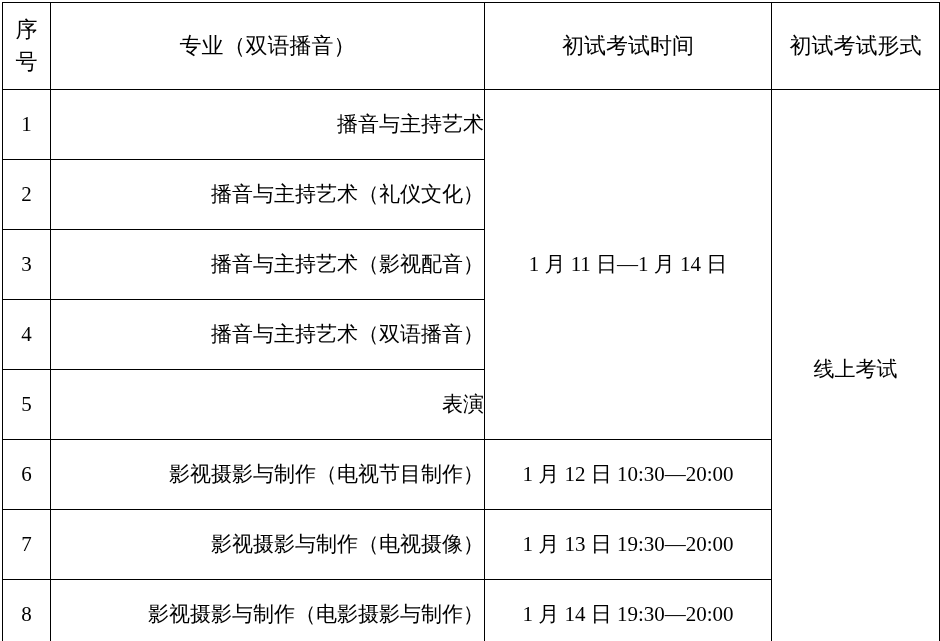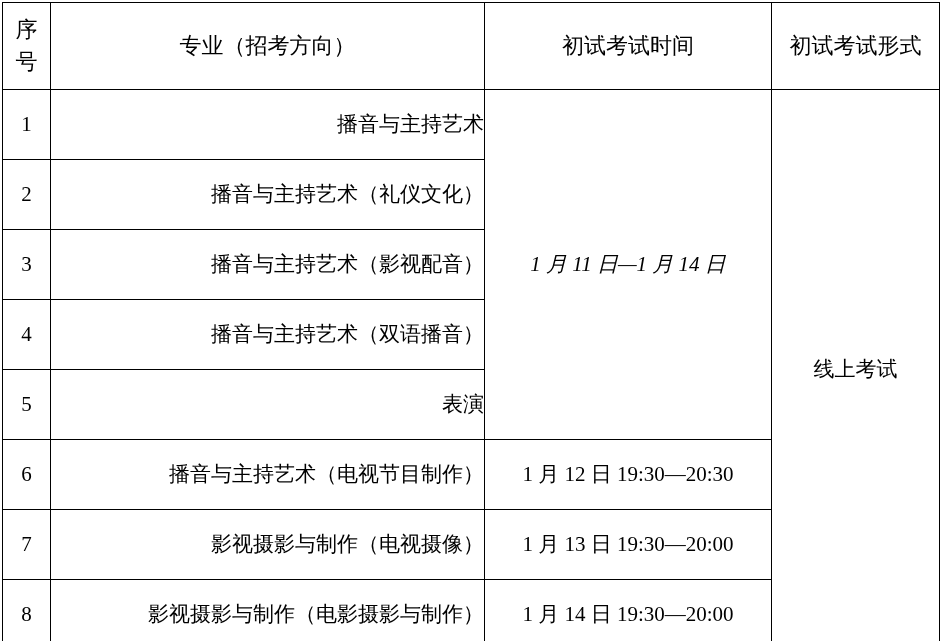--- a/index.html
+++ b/index.html
@@ -75,41 +75,40 @@
     text-align: center;
     font-size: 21px;
   }
   td.cell-form {
     text-align: center;
     font-size: 22px;
   }
   td.merged-time {
     text-align: center;
     font-size: 22px;
-    font-style: italic;
   }
 </style>
 </head>
 <body>
 
 <div class="sheet">
   <table class="exam-table">
     <colgroup>
       <col class="c-index">
       <col class="c-major">
       <col class="c-time">
       <col class="c-form">
     </colgroup>
     <tbody>
       <tr class="head">
         <td class="head-index">
           <span class="ch">序</span>
           <span class="ch">号</span>
         </td>
-        <td class="head-major">专业（招考方向）</td>
+        <td class="head-major">专业（双语播音）</td>
         <td class="head-time">初试考试时间</td>
         <td class="head-form">初试考试形式</td>
       </tr>
 
       <tr class="body-row">
         <td class="cell-index">1</td>
         <td class="cell-major">播音与主持艺术</td>
         <td class="merged-time" rowspan="5">1 月 11 日—1 月 14 日</td>
         <td class="cell-form" rowspan="8">线上考试</td>
       </tr>
@@ -129,22 +128,22 @@
         <td class="cell-major">播音与主持艺术（双语播音）</td>
       </tr>
 
       <tr class="body-row">
         <td class="cell-index">5</td>
         <td class="cell-major">表演</td>
       </tr>
 
       <tr class="body-row">
         <td class="cell-index">6</td>
-        <td class="cell-major">播音与主持艺术（电视节目制作）</td>
-        <td class="cell-time">1 月 12 日 19:30—20:30</td>
+        <td class="cell-major">影视摄影与制作（电视节目制作）</td>
+        <td class="cell-time">1 月 12 日 10:30—20:00</td>
       </tr>
 
       <tr class="body-row">
         <td class="cell-index">7</td>
         <td class="cell-major">影视摄影与制作（电视摄像）</td>
         <td class="cell-time">1 月 13 日 19:30—20:00</td>
       </tr>
 
       <tr class="body-row">
         <td class="cell-index">8</td>

